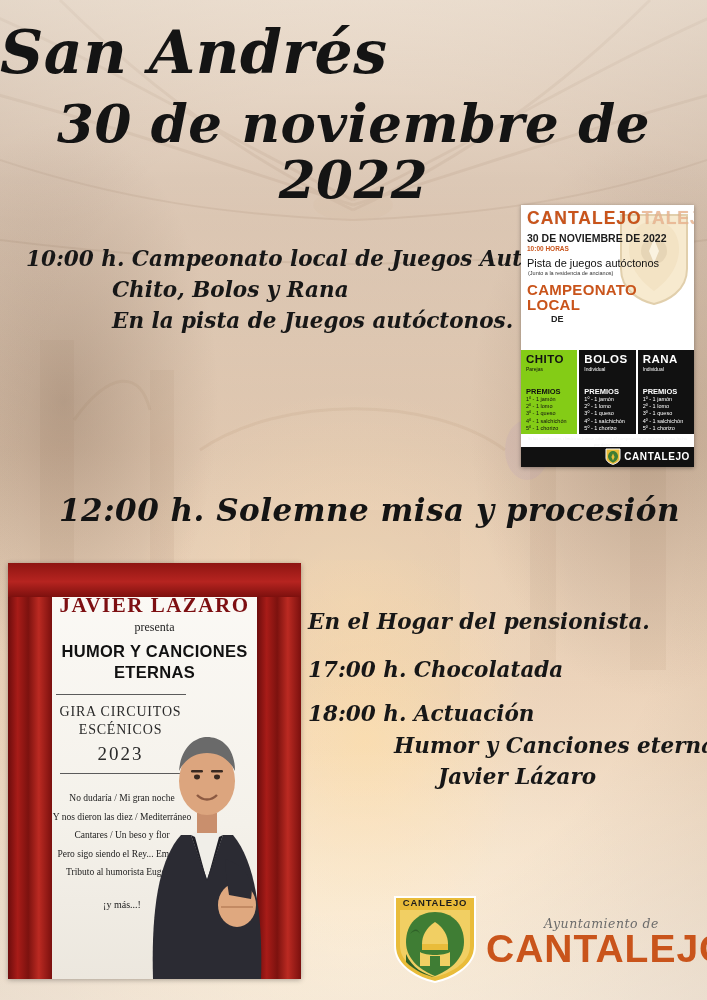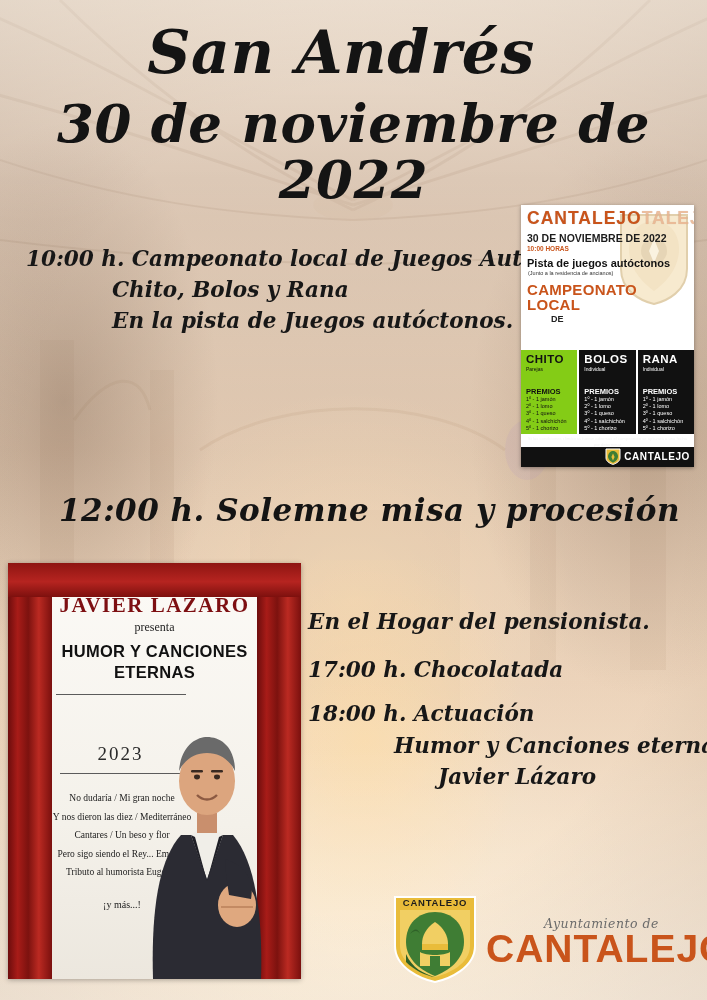--- a/index.html
+++ b/index.html
@@ -62,24 +62,22 @@
     font-family: "DejaVu Serif", serif;
     font-style: italic;
     font-weight: bold;
     color: #141414;
     letter-spacing: 0.5px;
   }
 
   #title-main {
     position: absolute;
     left: 0; top: 22px; width: 596px;
-    text-align: center;
     font-size: 60px;
     line-height: 1.0;
-    margin-left: 43px;
   }
   #title-date {
     position: absolute;
     left: 0; top: 96px; width: 707px;
     text-align: center;
     font-size: 53px;
     line-height: 1.05;
   }
 
   .event-block { position: absolute; }
@@ -157,21 +155,21 @@
   .pc-hour {
     position: relative; z-index: 2;
     color: #c9541b;
     font-weight: bold;
     font-size: 6.5px;
     padding: 1px 0 0 6px;
   }
   .pc-pista {
     position: relative; z-index: 2;
     color: #111;
-    font-weight: bold;
+    font-weight: normal;
     font-size: 11px;
     padding: 5px 0 0 6px;
   }
   .pc-note {
     position: relative; z-index: 2;
     color: #333;
     font-size: 5.5px;
     padding: 1px 0 0 7px;
   }
   .pc-camp {
@@ -532,20 +530,24 @@
   <div class="pj-curtain-right"></div>
   <div class="pj-curtain-top"></div>
 
   <div class="pj-name">JAVIER LÁZARO</div>
   <div class="pj-presenta">presenta</div>
   <div class="pj-show">
     <div>HUMOR Y CANCIONES</div>
     <div>ETERNAS</div>
   </div>
   <div class="pj-divider"></div>
+  <div class="pj-gira">
+    <div>GIRA CIRCUITOS</div>
+    <div>ESCÉNICOS</div>
+  </div>
   <div class="pj-year">2023</div>
   <div class="pj-divider2"></div>
   <div class="pj-songs">
     <div>No dudaría / Mi gran noche</div>
     <div>Y nos dieron las diez / Mediterráneo</div>
     <div>Cantares / Un beso y flor</div>
     <div>Pero sigo siendo el Rey... Emérito</div>
     <div>Tributo al humorista Eugenio</div>
   </div>
   <div class="pj-mas">¡y más...!</div>

